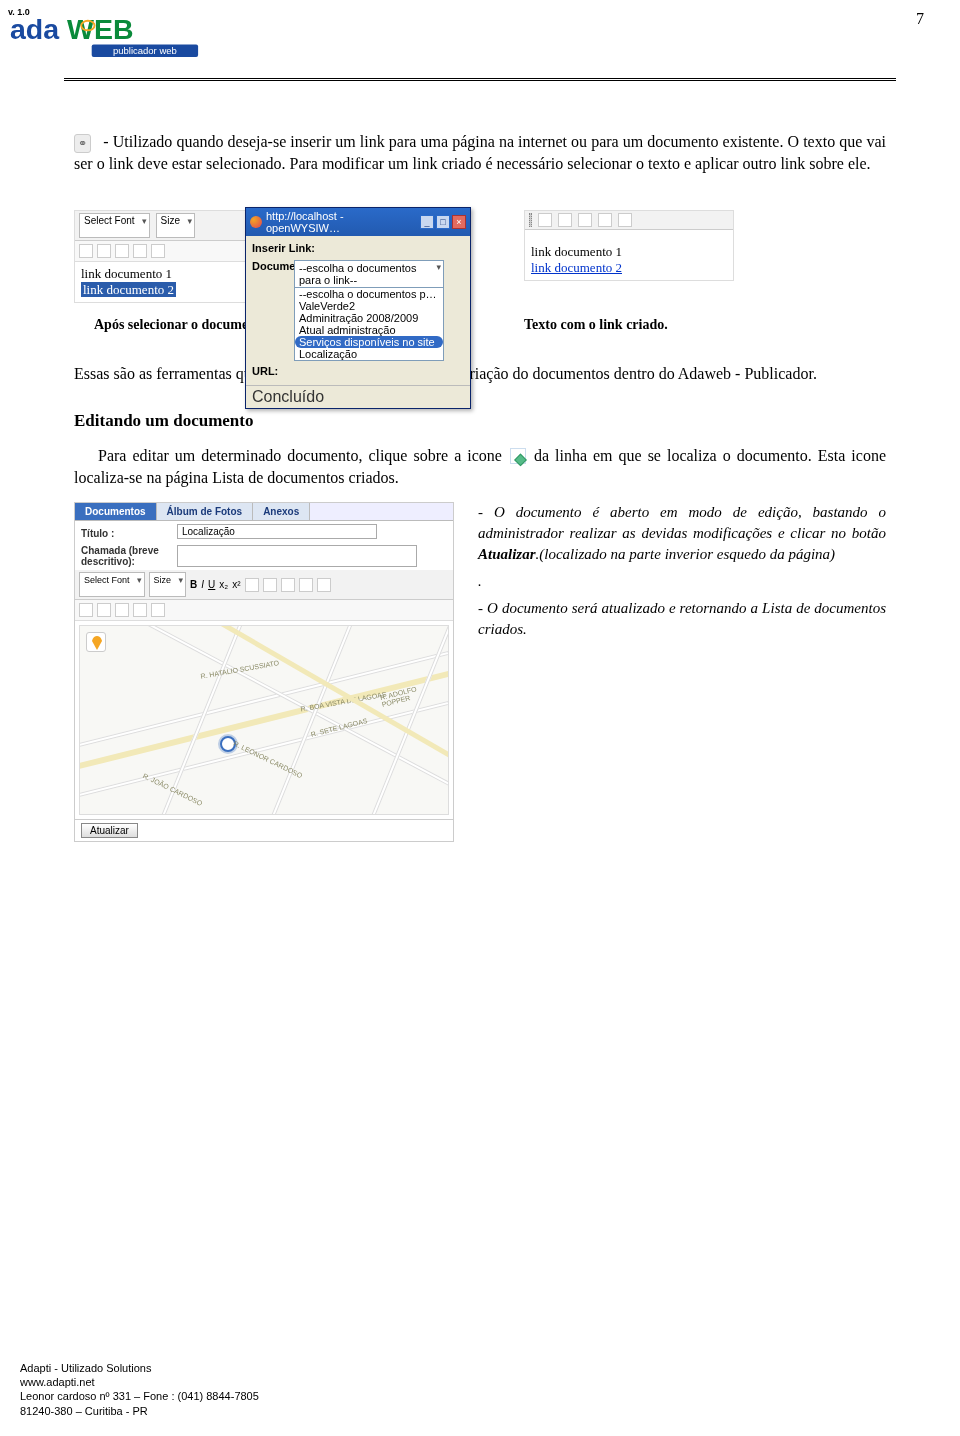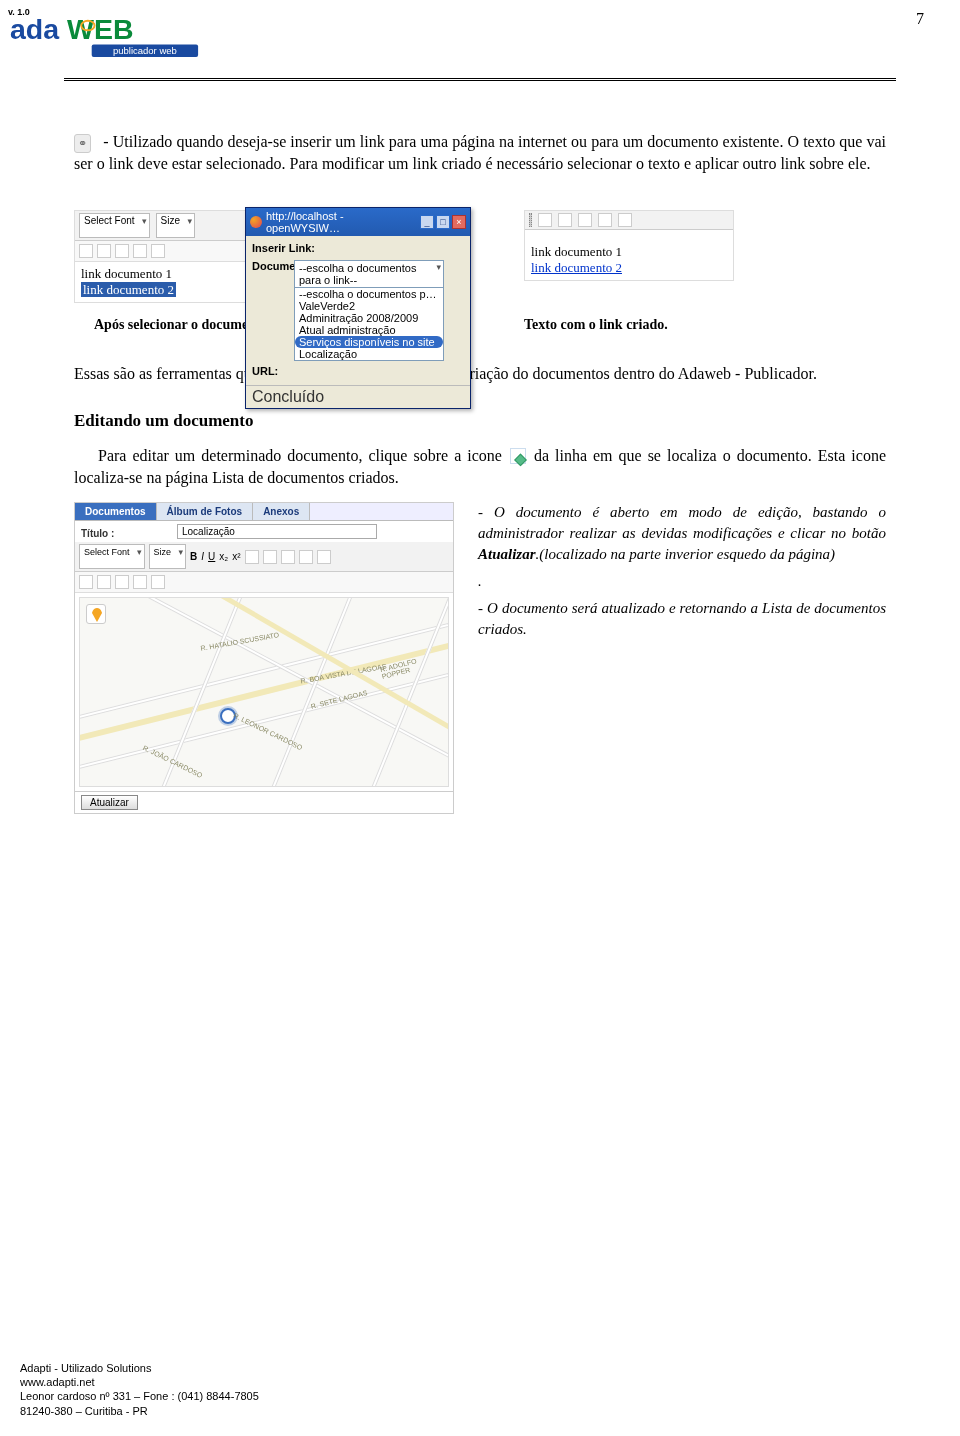--- a/index.html
+++ b/index.html
@@ -282,20 +282,24 @@
       <div class="edit-shot">
         <div class="tabs">
           <div class="tab active">Documentos</div>
           <div class="tab">Álbum de Fotos</div>
           <div class="tab">Anexos</div>
         </div>
         <div class="formrow">
           <div class="lbl">Título :</div>
           <div class="inp" style="width:200px;">Localização</div>
         </div>
+        <div class="formrow" style="align-items:flex-start;">
+          <div class="lbl" style="line-height:1.1;">Chamada (breve descritivo):</div>
+          <div class="inp" style="width:240px;height:22px;"></div>
+        </div>
         <div class="tb" style="gap:4px;">
           <span class="sel" style="font-size:9px;">Select Font</span>
           <span class="sel" style="font-size:9px;">Size</span>
           <b>B</b>
           <i>I</i>
           <u>U</u>
           <span>x₂</span>
           <span>x²</span>
           <span class="ico"></span>
           <span class="ico"></span>

